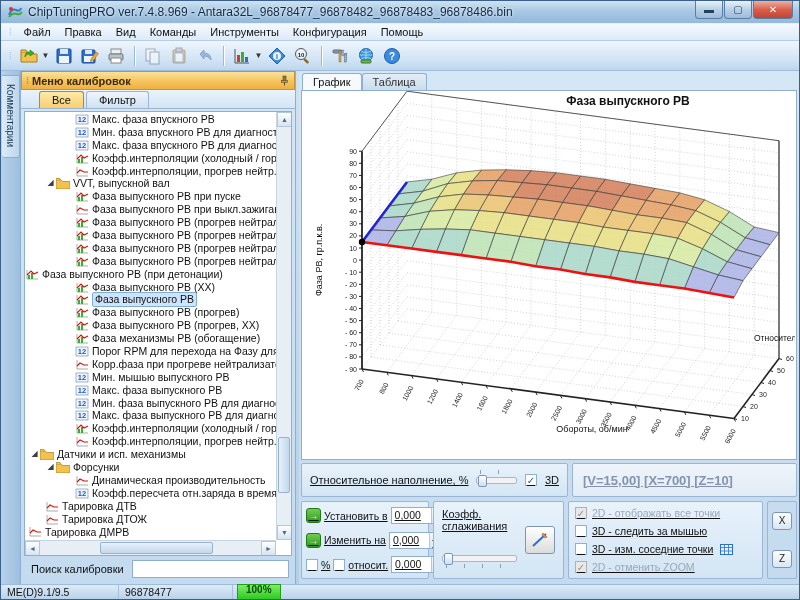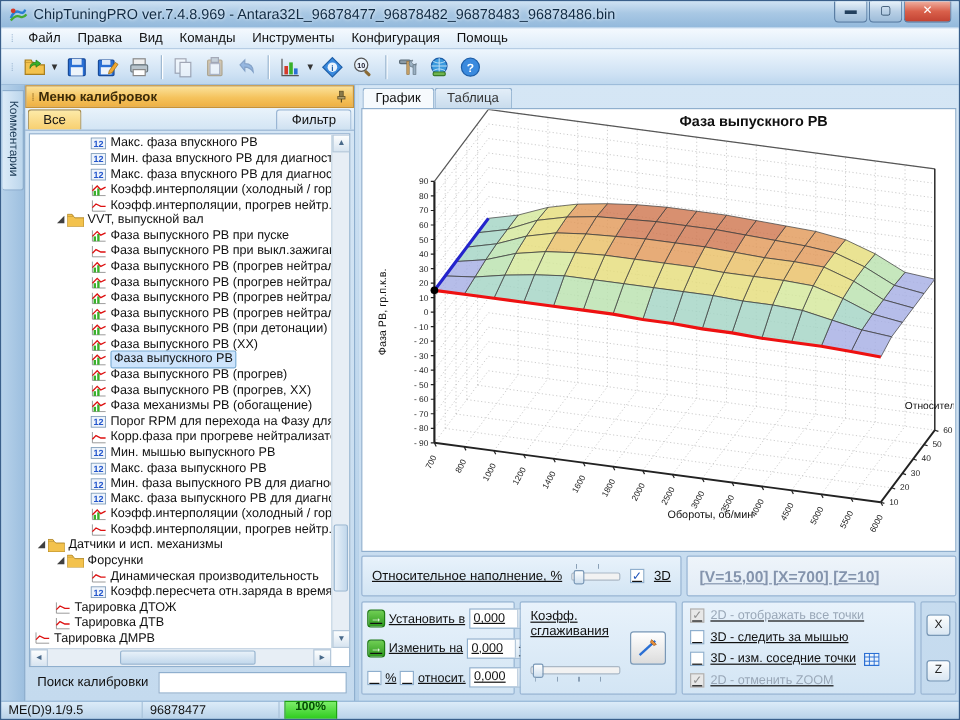--- a/index.html
+++ b/index.html
@@ -39,21 +39,21 @@
   .vtab { position:absolute; top:4px; left:1px; width:18px; padding:8px 0; background:linear-gradient(90deg,#dcebf8,#bcd6ec);
     border:1px solid #8fafce; border-left:none; border-radius:0 0 3px 3px; text-align:center; }
   .vtab span { writing-mode:vertical-rl; font-size:10px; color:#1c3least0; color:#1c3a55; }
 
   
   .left-panel { width:275px; display:flex; flex-direction:column; background:linear-gradient(#d5e6f5,#c4daee); border-right:1px solid #8fafce; }
   .lp-header { height:19px; background:linear-gradient(#fbe29b,#f5c35d 55%,#eeb043); border:1px solid #c89235;
     display:flex; align-items:center; padding:0 4px; font-weight:bold; font-size:11px; color:#3a2a08; }
   .lp-header .grip { color:#b98f3d; margin-right:4px; font-size:9px; letter-spacing:-1px; }
   .lp-header .spacer{ flex:1; }
-  .lp-tabs { height:19px; display:flex; align-items:flex-end; padding-left:2px; background:linear-gradient(#e9f3fb,#d3e5f4); border-bottom:1px solid #9ab6d4;justify-content:space-between;}
+  .lp-tabs { height:19px; display:flex; align-items:flex-end; padding-left:18px; background:linear-gradient(#e9f3fb,#d3e5f4); border-bottom:1px solid #9ab6d4;}
   .lp-tab { padding:2px 12px 2px; font-size:11px; border:1px solid #a58a4a; border-bottom:none; border-radius:3px 3px 0 0;
     background:linear-gradient(#fdeaa8,#f7cf70); margin-right:2px; }
   .lp-tab.inactive { background:linear-gradient(#eef5fc,#cfe1f1); border-color:#9ab6d4; }
   .tree-wrap { flex:1; margin:2px 3px 2px 3px; background:#fff; border:1px solid #8fafce; position:relative; overflow:hidden; }
   .tree { position:absolute; top:1px; left:0; right:15px; bottom:15px; overflow:hidden; }
   .trow { height:12.9px; line-height:12.9px; font-size:10.5px; white-space:nowrap; display:flex; align-items:center; }
   .trow .expander { width:11px; font-size:8px; color:#404040; text-align:center; flex:none;}
   .trow .ticon { width:14px; height:11px; margin-right:3px; flex:none; }
   .trow .tlabel { white-space:nowrap; }
   .trow.selected .tlabel { background:#cde4fc; border:1px solid #7daed6; border-radius:2px; padding:0 2px; }
@@ -360,21 +360,21 @@
           </div>
           <div class="trow " style="padding-left:50px">
             <svg class="ticon" viewBox="0 0 14 11">
               <path d="M2 1v9h11" stroke="#888" fill="none" stroke-width=".7"></path>
               <rect x="3" y="6" width="2" height="4" fill="#39b02a"></rect>
               <rect x="6" y="4" width="2" height="6" fill="#39b02a"></rect>
               <path d="M2 6 L6 2 L9 5 L13 3" stroke="#dd1111" fill="none" stroke-width="1.1"></path>
             </svg>
             <span class="tlabel">Фаза выпускного РВ (прогрев нейтрал., ХХ, хол</span>
           </div>
-          <div class="trow " style="padding-left:50px">
+          <div class="trow " style="">
             <svg class="ticon" viewBox="0 0 14 11">
               <path d="M2 1v9h11" stroke="#888" fill="none" stroke-width=".7"></path>
               <rect x="3" y="6" width="2" height="4" fill="#39b02a"></rect>
               <rect x="6" y="4" width="2" height="6" fill="#39b02a"></rect>
               <path d="M2 6 L6 2 L9 5 L13 3" stroke="#dd1111" fill="none" stroke-width="1.1"></path>
             </svg>
             <span class="tlabel">Фаза выпускного РВ (при детонации)</span>
           </div>
           <div class="trow " style="padding-left:50px">
             <svg class="ticon" viewBox="0 0 14 11">
@@ -507,28 +507,28 @@
               <rect x="1" y="1" width="12" height="9" fill="#eef4fb" stroke="#7a98b6" stroke-width=".7"></rect>
               <text x="7" y="8.3" font-size="7.5" text-anchor="middle" fill="#2255cc" font-weight="bold">12</text>
             </svg>
             <span class="tlabel">Коэфф.пересчета отн.заряда в время впрыска</span>
           </div>
           <div class="trow " style="padding-left:20px">
             <svg class="ticon" viewBox="0 0 14 11">
               <path d="M2 1v9h11" stroke="#888" fill="none" stroke-width=".7"></path>
               <path d="M2 7 L5 4 L9 6 L13 6" stroke="#dd1111" fill="none" stroke-width="1.1"></path>
             </svg>
+            <span class="tlabel">Тарировка ДТВ</span>
+          </div>
+          <div class="trow " style="padding-left:20px">
+            <svg class="ticon" viewBox="0 0 14 11">
+              <path d="M2 1v9h11" stroke="#888" fill="none" stroke-width=".7"></path>
+              <path d="M2 7 L5 4 L9 6 L13 6" stroke="#dd1111" fill="none" stroke-width="1.1"></path>
+            </svg>
             <span class="tlabel">Тарировка ДТОЖ</span>
-          </div>
-          <div class="trow " style="padding-left:20px">
-            <svg class="ticon" viewBox="0 0 14 11">
-              <path d="M2 1v9h11" stroke="#888" fill="none" stroke-width=".7"></path>
-              <path d="M2 7 L5 4 L9 6 L13 6" stroke="#dd1111" fill="none" stroke-width="1.1"></path>
-            </svg>
-            <span class="tlabel">Тарировка ДТВ</span>
           </div>
           <div class="trow " style="padding-left:3px">
             <svg class="ticon" viewBox="0 0 14 11">
               <path d="M2 1v9h11" stroke="#888" fill="none" stroke-width=".7"></path>
               <path d="M2 7 L5 4 L9 6 L13 6" stroke="#dd1111" fill="none" stroke-width="1.1"></path>
             </svg>
             <span class="tlabel">Тарировка ДМРВ</span>
           </div>
         </div>
       <div class="vscroll">

